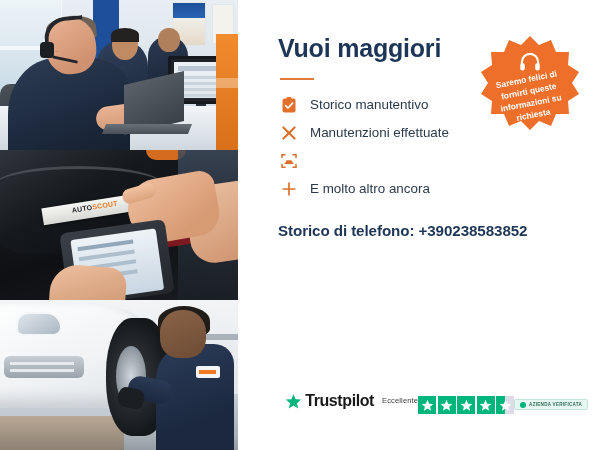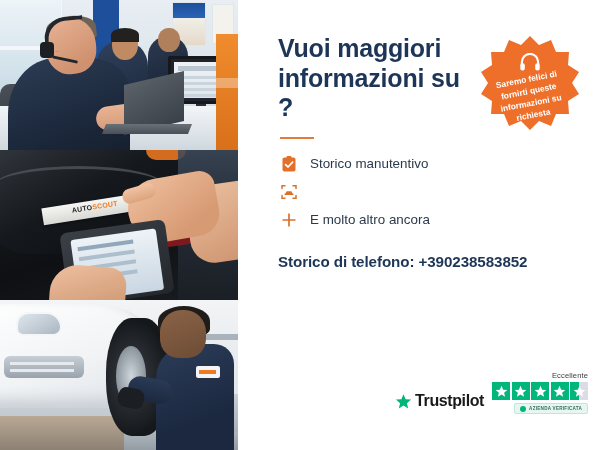--- a/index.html
+++ b/index.html
@@ -417,21 +417,21 @@
     bottom: 36px;
     display:flex;
     align-items:flex-end;
     gap: 8px;
   }
   .tp-logo { display:flex; align-items:center; gap:3px; padding-bottom:4px; }
   .tp-logo .tpstar { width:17px; height:17px; }
   .tp-logo .tpname {
     font-size:16px; font-weight:bold; color:#191919; letter-spacing:-0.4px;
   }
-  .tp-right { display:flex; flex-direction:column; align-items:flex-end; }
+  .tp-right { display:flex; flex-direction:row; align-items:flex-start; }
   .tp-ecc {
     font-size:7.6px; color:#3b3b3b; margin-bottom:2px; letter-spacing:.1px;
   }
   .tp-stars { display:flex; gap:1.5px; }
   .tp-box {
     width:18px; height:18px;
     background:#00b67a;
     display:flex; align-items:center; justify-content:center;
   }
   .tp-box.half { background: linear-gradient(90deg,#00b67a 52%, #dcdce6 52%); }
@@ -525,21 +525,20 @@
       <div class="mech-arm"></div>
       <div class="glove"></div>
     </div>
 
   </div>
 
   <div class="content">
 
     <div class="headline">
       <div>Vuoi maggiori</div>
-      <div>informazioni su ?</div>
     </div>
 
     <div class="rule"></div>
 
     <div class="badge">
       <svg width="108" height="108" viewBox="0 0 108 108">
         <path fill="#ed6f2a" d="M54 2 l9 9 12-5 5 12 13 0 -1 13 11 7 -7 11 7 11 -11 7 1 13 -13 0 -5 12 -12-5 -9 9 -9-9 -12 5 -5-12 -13 0 1-13 -11-7 7-11 -7-11 11-7 -1-13 13 0 5-12 12 5z"></path>
       </svg>
       <svg class="headset" viewBox="0 0 24 20">
         <path d="M3 13 V10 a9 9 0 0 1 18 0 v3" fill="none" stroke="#ffffff" stroke-width="2.4" stroke-linecap="round"></path>
@@ -555,20 +554,29 @@
         <span class="ic">
           <svg width="14" height="16" viewBox="0 0 14 16">
             <rect x="0.5" y="1.5" width="13" height="14" rx="2" fill="#e2702b"></rect>
             <rect x="4.5" y="0" width="5" height="3" rx="1" fill="#e2702b"></rect>
             <path d="M3.6 8.6 l2.4 2.4 4.6-4.9" fill="none" stroke="#ffffff" stroke-width="1.7" stroke-linecap="round" stroke-linejoin="round"></path>
           </svg>
         </span>
         <span class="lbl">Storico manutentivo</span>
       </div>
 
+      <div class="feat">
+        <span class="ic">
+          <svg width="16" height="16" viewBox="0 0 16 16">
+            <path d="M2.4 2.4 L13.6 13.6 M13.6 2.4 L2.4 13.6" stroke="#d9712c" stroke-width="2.1" stroke-linecap="round"></path>
+            <circle cx="8" cy="8" r="1.5" fill="#d9712c"></circle>
+          </svg>
+        </span>
+        <span class="lbl">Manutenzioni effettuate</span>
+      </div>
 
 
       <div class="feat">
         <span class="ic">
           <svg width="16" height="16" viewBox="0 0 16 16">
             <path d="M1 4.6 V1.8 h3 M12 1.8 h3 v2.8 M15 11.4 v2.8 h-3 M4 14.2 H1 v-2.8" fill="none" stroke="#d9712c" stroke-width="1.5" stroke-linecap="round"></path>
             <path d="M3.6 9.6 h8.8 v1.5 h-8.8z M4.4 9.6 l1.2-2.4 h4.8 l1.2 2.4" fill="#d9712c"></path>
           </svg>
         </span>
       </div>

